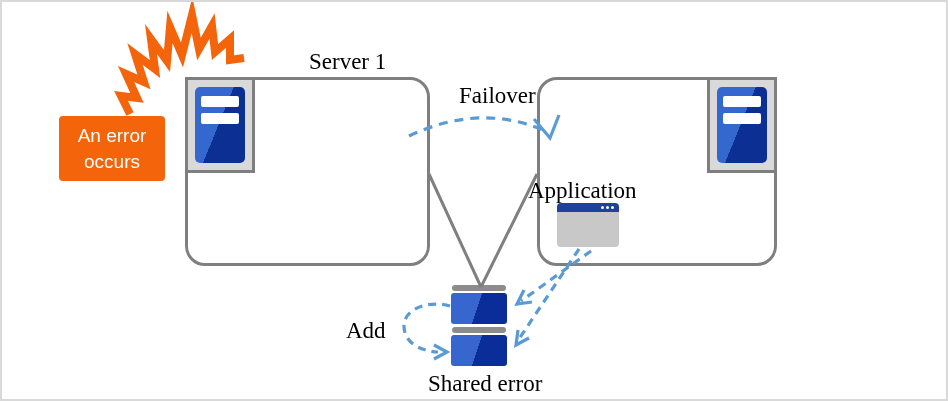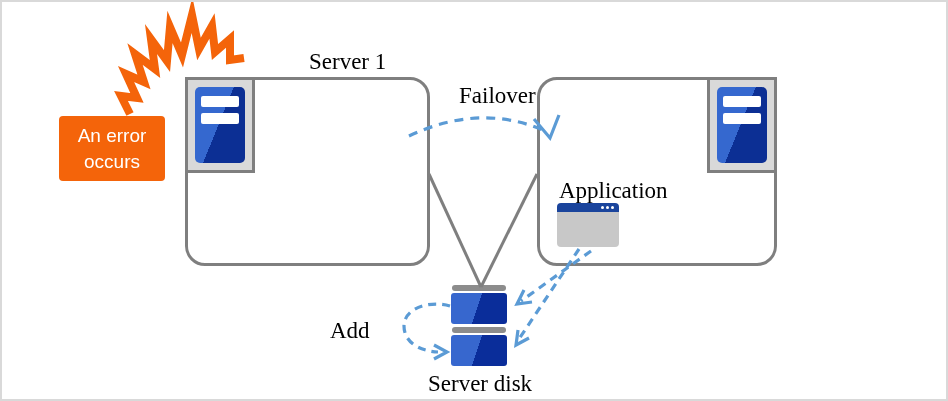--- a/index.html
+++ b/index.html
@@ -115,39 +115,39 @@
       <div class="tower-bar b2"></div>
     </div>
   </div>
 
   <div id="error-callout">
     <span>An error occurs</span>
   </div>
 
   <div class="label" style="left:445px;top:81px;margin-left:12px;">Failover</div>
 
-  <div class="label" style="left:557px;top:176px;">Application</div>
+  <div class="label" style="left:526px;top:176px;">Application</div>
   <div id="app-icon">
     <div class="app-titlebar">
       <div class="app-dots">
         <div class="app-dot"></div>
         <div class="app-dot"></div>
         <div class="app-dot"></div>
       </div>
     </div>
     <div class="app-body"></div>
   </div>
 
   <div class="disk-cap" id="disk-cap-top"></div>
   <div class="disk-body" id="disk-upper"></div>
   <div class="disk-cap" id="disk-cap-mid"></div>
   <div class="disk-body" id="disk-lower"></div>
-  <div class="label" style="left:426px;top:369px;">Server disk</div>
+  <div class="label" style="left:426px;top:369px;">Shared error</div>
 
-  <div class="label" style="left:328px;top:316px;">Add</div>
+  <div class="label" style="left:344px;top:316px;">Add</div>
 
   <svg id="overlay" viewBox="0 0 948 401" xmlns="http://www.w3.org/2000/svg">
 
     <polyline points="128,112 119,94 135,96 124,72 142,80 133,52 153,67 149,37 165,59 168,25 180,53 190,13 197,47 210,24 213,50 228,37 228,58 242,56" fill="none" stroke="#F4640A" stroke-width="8" stroke-linejoin="miter" stroke-miterlimit="12"></polyline>
 
     <path d="M427,172 L479,285" fill="none" stroke="#7F7F7F" stroke-width="3"></path>
     <path d="M535,172 L479,285" fill="none" stroke="#7F7F7F" stroke-width="3"></path>
 
     <path d="M407,134 Q477,101 541,128" fill="none" stroke="#5B9BD5" stroke-width="3.2" stroke-dasharray="9 7"></path>
     <path d="M532,117 L548,136 L557,113" fill="none" stroke="#5B9BD5" stroke-width="3.2"></path>

